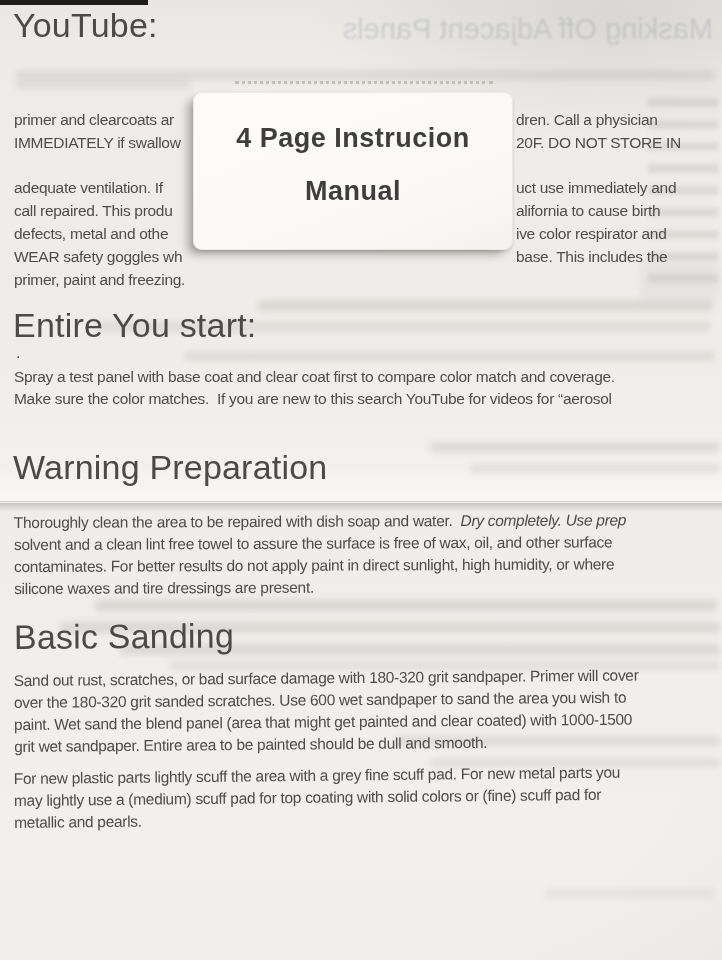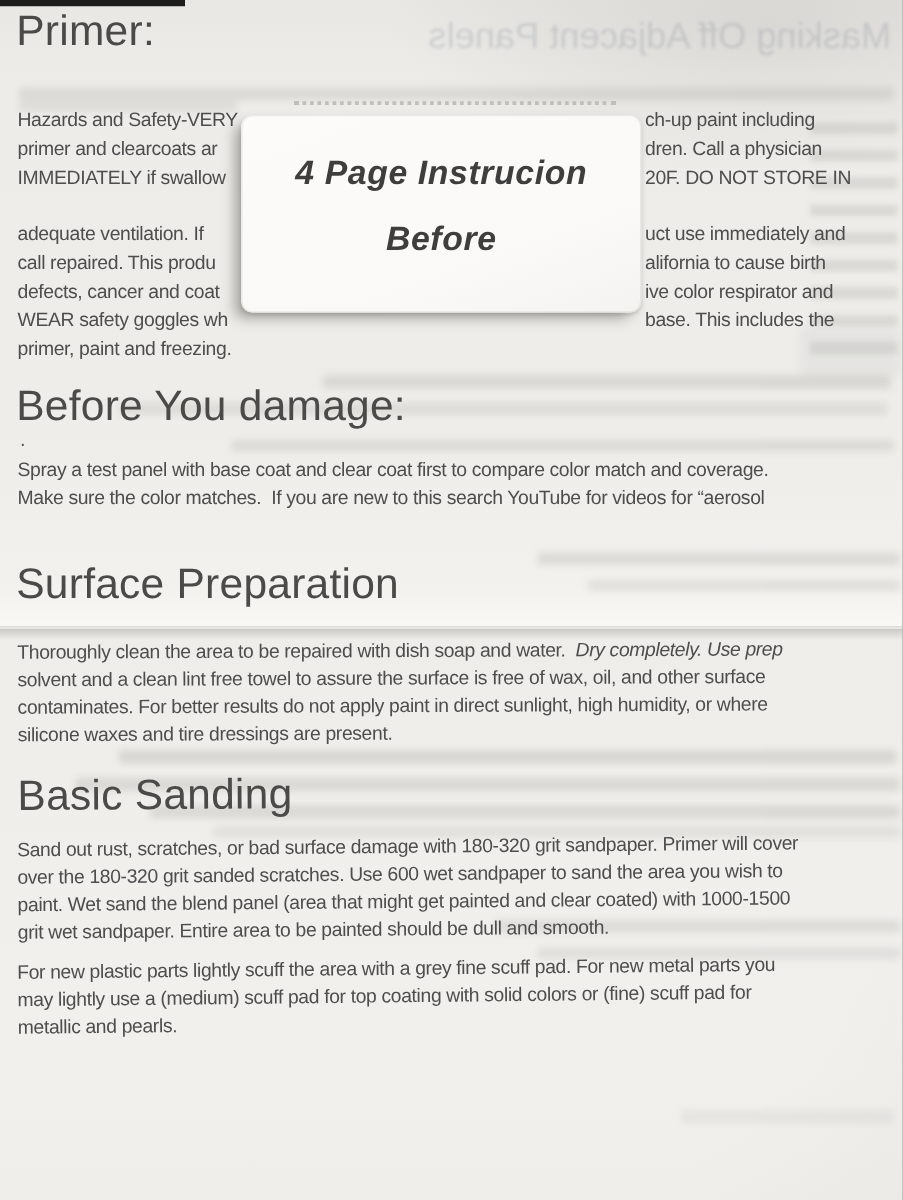--- a/index.html
+++ b/index.html
@@ -44,21 +44,21 @@
   .para-block .rel{position:absolute;left:0;white-space:pre;font-size:15.5px;
      letter-spacing:-0.3px;color:#4d4d4d;}
 
   
   .perforation{position:absolute;left:235px;top:81px;width:258px;height:0;z-index:4;
     border-top:3px dotted rgba(188,186,181,.9);filter:blur(.6px);}
   .sticker{position:absolute;left:193px;top:92px;width:320px;height:158px;z-index:6;
     background:linear-gradient(160deg,#fcfbf9 0%,#faf9f7 70%,#f4f3f0 100%);
     border-radius:9px;
     box-shadow:-7px 6px 10px -2px rgba(95,92,88,.5), 0 2px 3px rgba(120,118,114,.25),
-               inset 0 0 0 1px rgba(205,203,198,.35);font-style:italic;}
+               inset 0 0 0 1px rgba(205,203,198,.35);}
   .sticker-line{position:absolute;left:0;right:0;text-align:center;
     font-size:27px;font-weight:700;color:#3e3e3e;letter-spacing:.5px;white-space:nowrap;}
   .sticker-line.l1{top:31px;}
   .sticker-line.l2{top:84px;}
 </style>
 </head>
 <body>
 
 <div id="page">
 
@@ -81,43 +81,42 @@
   <div class="ghost-row" style="left:95px;top:600px;width:622px;height:11px;opacity:.55"></div>
   <div class="ghost-row" style="left:60px;top:622px;width:660px;height:11px;opacity:.5"></div>
   <div class="ghost-row" style="left:120px;top:644px;width:600px;height:11px;opacity:.5"></div>
   <div class="ghost-row" style="left:170px;top:661px;width:550px;height:9px;opacity:.35"></div>
   <div class="ghost-row" style="left:395px;top:736px;width:325px;height:10px;opacity:.45"></div>
   <div class="ghost-row" style="left:430px;top:758px;width:290px;height:9px;opacity:.4"></div>
   <div class="ghost-row" style="left:545px;top:888px;width:170px;height:11px;opacity:.25"></div>
 
   <div class="vignette"></div>
 
-  <div class="h" style="left:13px;top:6px">Primer:</div>
+  <div class="h" style="left:13px;top:6px">YouTube:</div>
 
-  <div class="bl" style="left:14px;top:88px"><span>Hazards and Safety-VERY</span><span class="cont">ch-up paint including</span></div>
   <div class="bl" style="left:14px;top:111px"><span>primer and clearcoats ar</span><span class="cont">dren. Call a physician</span></div>
   <div class="bl" style="left:14px;top:134px"><span>IMMEDIATELY if swallow</span><span class="cont">20F. DO NOT STORE IN</span></div>
   <div class="bl" style="left:14px;top:179px"><span>adequate ventilation. If</span><span class="cont">uct use immediately and</span></div>
   <div class="bl" style="left:14px;top:202px"><span>call repaired. This produ</span><span class="cont">alifornia to cause birth</span></div>
-  <div class="bl" style="left:14px;top:225px"><span>defects, cancer and coat</span><span class="cont">ive color respirator and</span></div>
+  <div class="bl" style="left:14px;top:225px"><span>defects, metal and othe</span><span class="cont">ive color respirator and</span></div>
   <div class="bl" style="left:14px;top:248px"><span>WEAR safety goggles wh</span><span class="cont">base. This includes the</span></div>
   <div class="bl" style="left:14px;top:271px"><span>primer, paint and freezing.</span><span class="cont"></span></div>
 
   <div class="perforation"></div>
   <div class="sticker">
     <div class="sticker-line l1">4 Page Instrucion</div>
-    <div class="sticker-line l2">Before</div>
+    <div class="sticker-line l2">Manual</div>
   </div>
 
-  <div class="h" style="left:13px;top:306px">Before You damage:</div>
+  <div class="h" style="left:13px;top:306px">Entire You start:</div>
   <div class="stray-mark">.</div>
   <div class="bl" style="left:14px;top:390px">Make sure the color matches.  If you are new to this search YouTube for videos for “aerosol</div>
   <div class="bl" style="left:14px;top:368px">Spray a test panel with base coat and clear coat first to compare color match and coverage.</div>
 
-  <div class="h" style="left:13px;top:448px">Surface Preparation</div>
+  <div class="h" style="left:13px;top:448px">Warning Preparation</div>
   <div class="para-block" style="left:14px;top:514px;width:700px;height:90px;transform:rotate(-0.25deg);transform-origin:left center">
     <div class="rel" style="top:0"><span>Thoroughly clean the area to be repaired with dish soap and water.  </span><span class="it">Dry completely. Use prep</span></div>
     <div class="rel" style="top:22px">solvent and a clean lint free towel to assure the surface is free of wax, oil, and other surface</div>
     <div class="rel" style="top:44px">contaminates. For better results do not apply paint in direct sunlight, high humidity, or where</div>
     <div class="rel" style="top:66px">silicone waxes and tire dressings are present.</div>
   </div>
 
   <div class="h" style="left:14px;top:618px;transform:rotate(-0.4deg);transform-origin:left center">Basic Sanding</div>
   <div class="para-block" style="left:14px;top:672px;width:700px;height:92px;transform:rotate(-0.5deg);transform-origin:left center">
     <div class="rel" style="top:0">Sand out rust, scratches, or bad surface damage with 180-320 grit sandpaper. Primer will cover</div>

